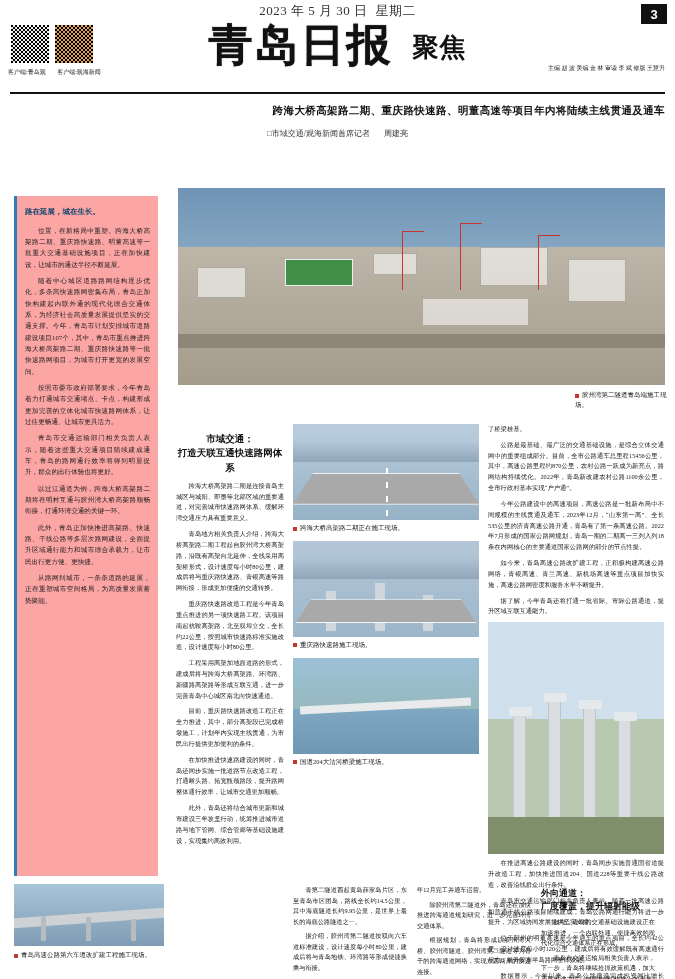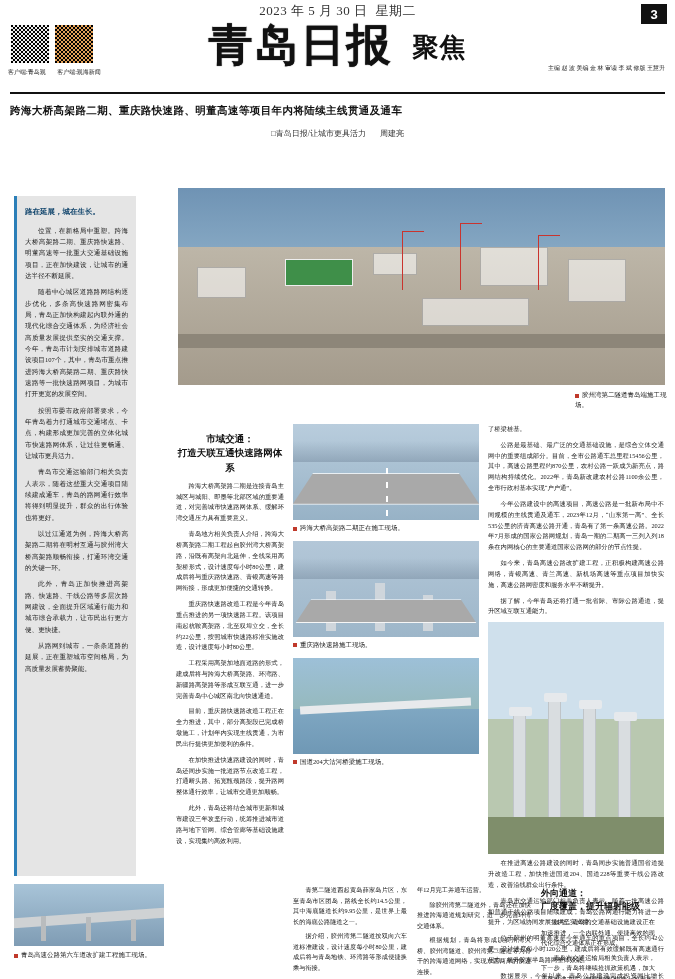--- a/index.html
+++ b/index.html
@@ -83,21 +83,21 @@
   .rule {
     position: absolute; left: 10px; right: 10px; top: 92px;
     border-top: 2px solid #111;
   }
 
   
   .headline-block {
     position: absolute; top: 98px; left: 10px; width: 655px;
   }
   .kicker {
-    text-align: left; font-size: 10.5px; color: #111; letter-spacing: .4px;
+    text-align: right; font-size: 10.5px; color: #111; letter-spacing: .4px;
     padding: 6px 0 2px 0; font-weight: bold;
   }
   .headline {
     text-align: center;
     font-size: 31px; font-weight: bold; letter-spacing: 1px;
     color: #1a1a1a; line-height: 1.25; margin-top: 4px;
   }
   .byline {
     text-align: center; font-size: 8px; color: #333; margin-top: 8px;
   }
@@ -139,22 +139,22 @@
   .cap {
     font-size: 6.5px; color: #222; line-height: 1.5;
   }
   .cap .sq { display: inline-block; width: 4px; height: 4px; background: #c0392b; margin-right: 3px; vertical-align: middle;}
   .hero-cap {
     position: absolute; top: 390px; left: 575px; width: 92px;
   }
 
   
   .sidecol {
-    position: absolute; top: 196px; left: 14px; width: 122px; height: 680px;
-    background: #e5e5e5;
+    position: absolute; top: 196px; left: 14px; width: 144px; height: 680px;
+    background: #fca5a5;
     border-left: 3px solid #2b7fb8;
     padding: 10px 8px;
   }
   .sidecol .lead {
     font-size: 7.5px; font-weight: bold; color: #14476e; line-height: 1.7;
     margin-bottom: 6px;
   }
   .sidecol p {
     font-size: 6.6px; color: #1c1c1c; line-height: 1.72; margin: 0 0 5px 0;
     text-align: justify; text-indent: 13px;
@@ -271,21 +271,21 @@
       <div class="paper-title">青岛日报</div>
       <div class="paper-section">聚焦</div>
     </div>
     <div class="staff">主编 赵 波   美编 金 林   审读 李 斌   修版 王慧升</div>
   </div>
   <div class="rule"></div>
 
   <div class="headline-block">
     <div class="kicker">跨海大桥高架路二期、重庆路快速路、明董高速等项目年内将陆续主线贯通及通车</div>
     <div class="byline">
-      <span>□青岛日报/让城市更具活力</span>
+      <span>□市域交通/观海新闻首席记者</span>
       <span class="sep"></span>
       <span>周建亮</span>
     </div>
   </div>
 
   <div class="hero">
     <div class="water"></div>
     <div class="ground"></div>
     <div class="field"></div>
     <div class="road"></div>

